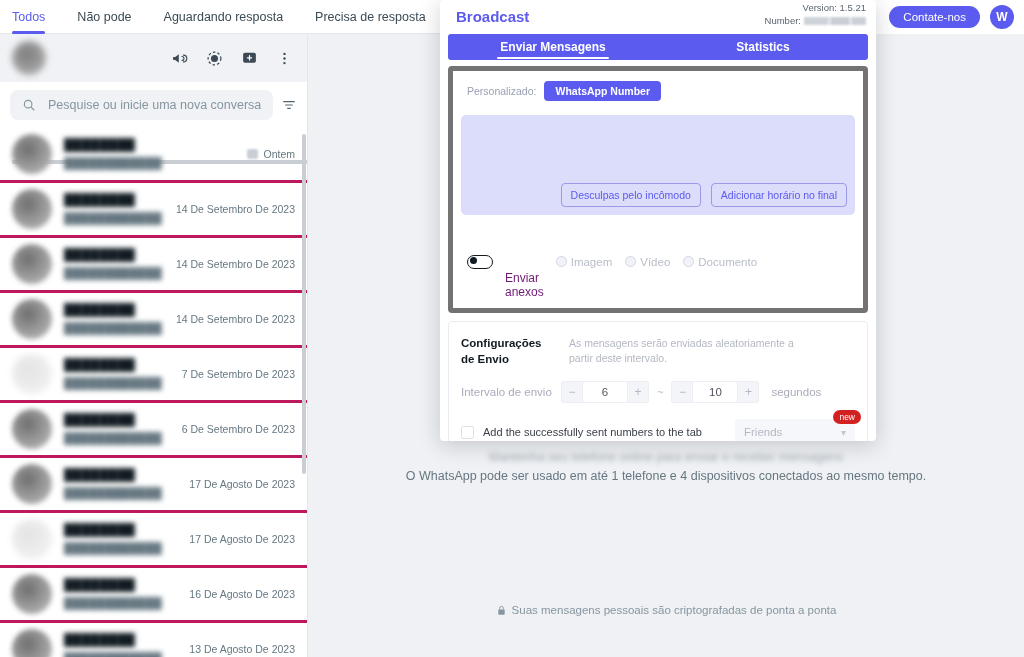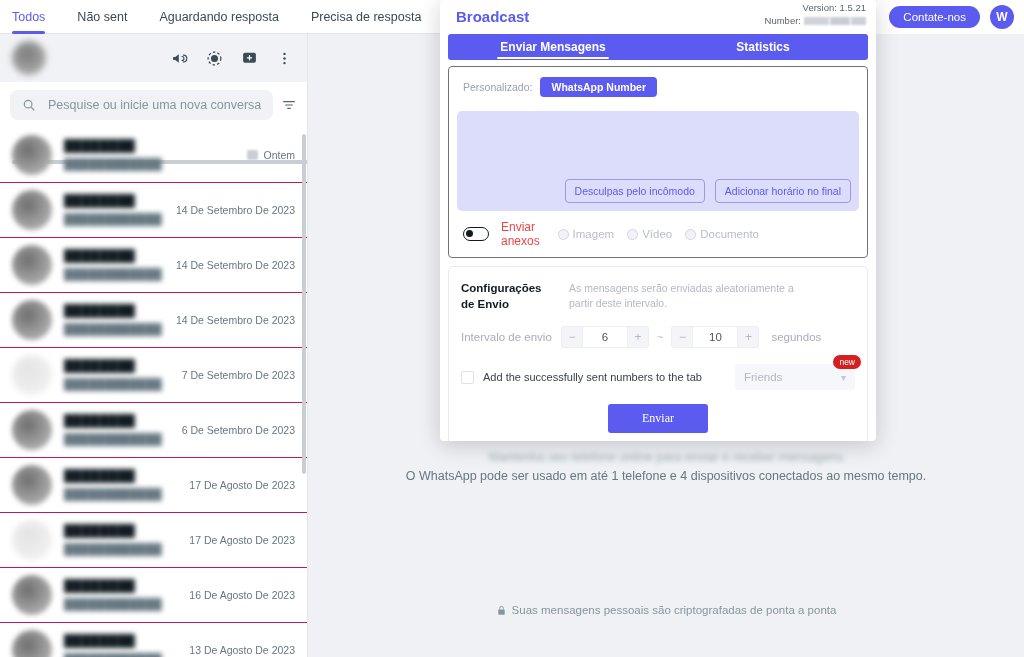--- a/index.html
+++ b/index.html
@@ -81,21 +81,21 @@
   .search-box input {
     border: none; outline: none; background: transparent; flex: 1;
     font-size: 12.5px; color: #3b4a54; font-family: "Liberation Sans", sans-serif;
   }
   .search-box input::placeholder { color: #8696a0; }
 
   .chatlist { flex: 1; overflow: hidden; position: relative; }
   .chat-row {
     display: flex; align-items: center; gap: 12px;
     height: 55px; padding: 0 12px 0 12px; cursor: pointer;
-    border-bottom: 1px solid #be185d;
+    border-bottom: 3px solid #be185d;
   }
   .chat-av {
     width: 40px; height: 40px; border-radius: 50%; flex-shrink: 0;
     background: radial-gradient(circle at 40% 38%, #6f6f6f 0%, #9a9a9a 50%, #c4c4c4 100%);
     filter: blur(2.6px);
   }
   .chat-av.faint { opacity: .18; filter: blur(3.2px); }
   .chat-mid { flex: 1; min-width: 0; }
   .chat-name {
     font-size: 12.5px; color: #111b21; filter: blur(2.6px);
@@ -161,21 +161,21 @@
     flex: 1; display: flex; align-items: center; justify-content: center;
     color: #fff; font-size: 12px; font-weight: bold; cursor: pointer;
     position: relative;
   }
   .mtab.active::after {
     content: ""; position: absolute; bottom: 1px; left: 50%; transform: translateX(-50%);
     width: 112px; height: 2px; background: #ffffff; border-radius: 2px;
   }
 
   .card {
-    margin: 6px 8px 0 8px; background: #fff; border: 1px solid #737373;
+    margin: 6px 8px 0 8px; background: #fff; border: 5px solid #737373;
     border-radius: 4px; padding: 8px 8px 6px 8px;
   }
   .perso-row { display: flex; align-items: center; gap: 8px; padding: 2px 0 6px 6px; }
   .perso-label { font-size: 10.5px; color: #9aa0b4; }
   .chip-wa {
     background: #5b5bef; color: #fff; font-size: 10.5px; font-weight: bold;
     border-radius: 4px; padding: 4px 11px; cursor: pointer;
   }
   .textarea {
     position: relative; height: 100px; background: #dcdcfb; border-radius: 5px;
@@ -194,21 +194,21 @@
     padding: 9px 4px 3px 6px;
   }
   .toggle {
     width: 26px; height: 14px; border-radius: 8px; border: 1.6px solid #111b21;
     background: #fff; position: relative; cursor: pointer; flex-shrink: 0;
   }
   .toggle .knob {
     position: absolute; left: 2px; top: 1.6px; width: 7px; height: 7px;
     border-radius: 50%; background: #111b21;
   }
-  .attach-label { font-size: 12px; color: #ef4444; }
+  .attach-label { font-size: 12px; color: #701a75; margin-top: 47px; }
   .radios { margin-left: auto; display: flex; gap: 13px; padding-right: 96px; }
   .radio { display: flex; align-items: center; gap: 4px; cursor: pointer; }
   .radio .dot {
     width: 11px; height: 11px; border-radius: 50%;
     border: 1.3px solid #d2d5e4; background: #f2f3f8;
   }
   .radio span { font-size: 11.5px; color: #b9bdc9; }
 
   .settings {
     margin: 8px 8px 0 8px; background: #fff; border: 1px solid #e9ebef;
@@ -262,21 +262,21 @@
   }
 </style>
 </head>
 <body>
 
 <div id="app">
 
   <div class="topbar">
     <div class="tabs">
       <div class="tab active"><span>Todos</span></div>
-      <div class="tab"><span>Não sent</span></div>
+      <div class="tab"><span>Não pode</span></div>
       <div class="tab"><span>Aguardando resposta</span></div>
       <div class="tab"><span>Precisa de resposta</span></div>
       <div class="tab clipped"><span>Resposta aut</span></div>
     </div>
     <div class="topbar-right">
       <div class="verbox">
         <div>Version: 1.5.21</div>
         <div class="numline">
           <span>Number:</span>
           <span class="redacted"></span>

